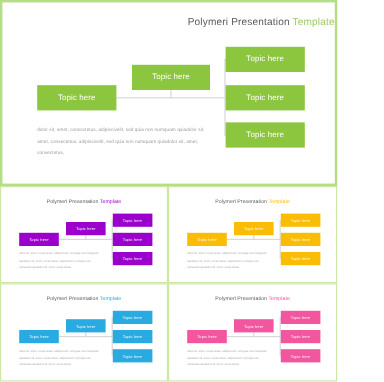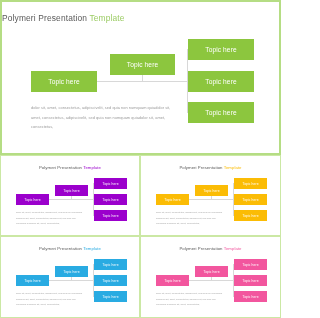--- a/index.html
+++ b/index.html
@@ -32,21 +32,21 @@
     box-sizing: border-box;
     border: 2px solid #b5dd84;
     background: #ffffff;
   }
 
   .hero-title {
     position: absolute;
     left: 0;
     top: 11px;
     width: 100%;
-    text-align: left;
+    text-align: right;
     font-size: 8.4px;
     letter-spacing: 0.15px;
     color: #5a5a5a;
     white-space: nowrap;
   }
   .hero-title .accent {
     color: #9ccc65;
   }
 
   

